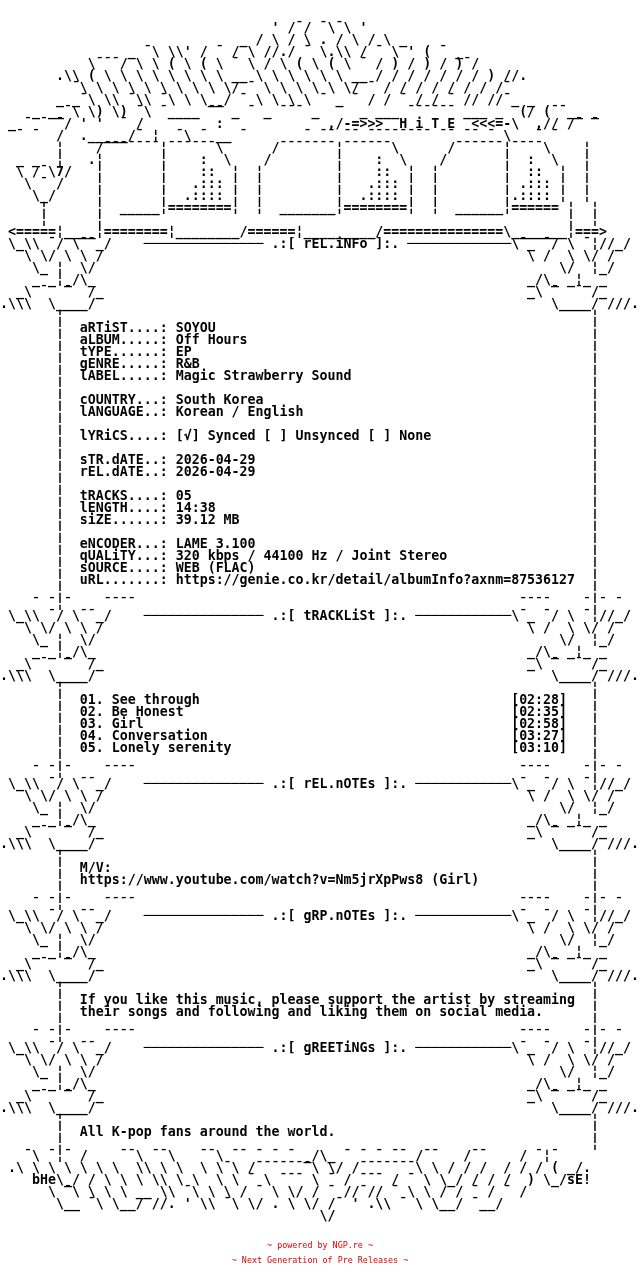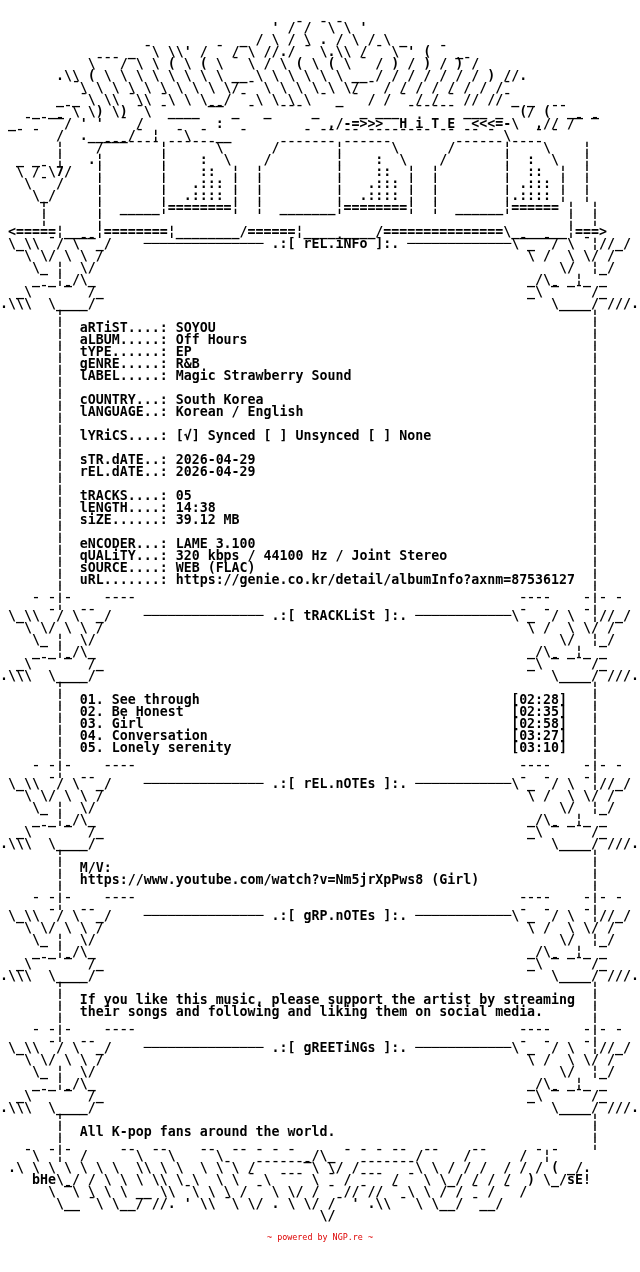--- a/index.html
+++ b/index.html
@@ -20,21 +20,21 @@
     padding: 22px 0 0 0;
     font-family: "DejaVu Sans Mono", "Liberation Mono", monospace;
     font-size: 13.28px;
     line-height: 12px;
     font-weight: bold;
     color: #000000;
     white-space: pre;
     letter-spacing: 0;
   }
   .nfo-footer {
-    margin-top: 8px;
+    margin-top: 16px;
     text-align: center;
     font-family: "DejaVu Sans Mono", "Liberation Mono", monospace;
     font-size: 8.4px;
     line-height: 15px;
     font-weight: normal;
     color: #dd0000;
   }
 </style>
 </head>
 <body>
@@ -135,14 +135,15 @@
        ¦  All K-pop fans around the world.                                ¦
        ¦                                                                  ¦
    ¯\ ¯¦¯ /    ¯¯\ ¯¯\   ¯¯\ ¯¯ ¯ ¯ ¯ _/\_ ¯ ¯ ¯ ¯¯ /¯¯   /¯¯    / ¯¦¯
  .\ \ \ \ \ \ \  \\ \ \  \ \¯\ /¯¯¯¯¯¯¯\ \/ /¯¯¯¯¯¯¯\ \ / / /  / / / ( _/.
     bHe\_/ / \ \ \ \\ \ \  \ \ ¯ \ ¯¯¯ \ ¯ / ¯¯¯ / ¯ \ \_/ / / /  ) \_/sE!
       \ ¯\ \ \ \ __ \\ ¯\ \ \ / ¯ \ \/ / ¯ //¯// ¯ \ \ / / ¯ / ¯ /
        \__ ¯\ \__/ //. ' \\ ¯\ \/ . \ \/ /¯ ' .\\ ¯ \ \__/ ¯__/
                                         \/</pre>
   <div class="nfo-footer">
     <div>~ powered by NGP.re ~</div>
+    <div>~ Next Generation of Pre Releases ~</div>
   </div>
 </div>
 
 </body></html>

